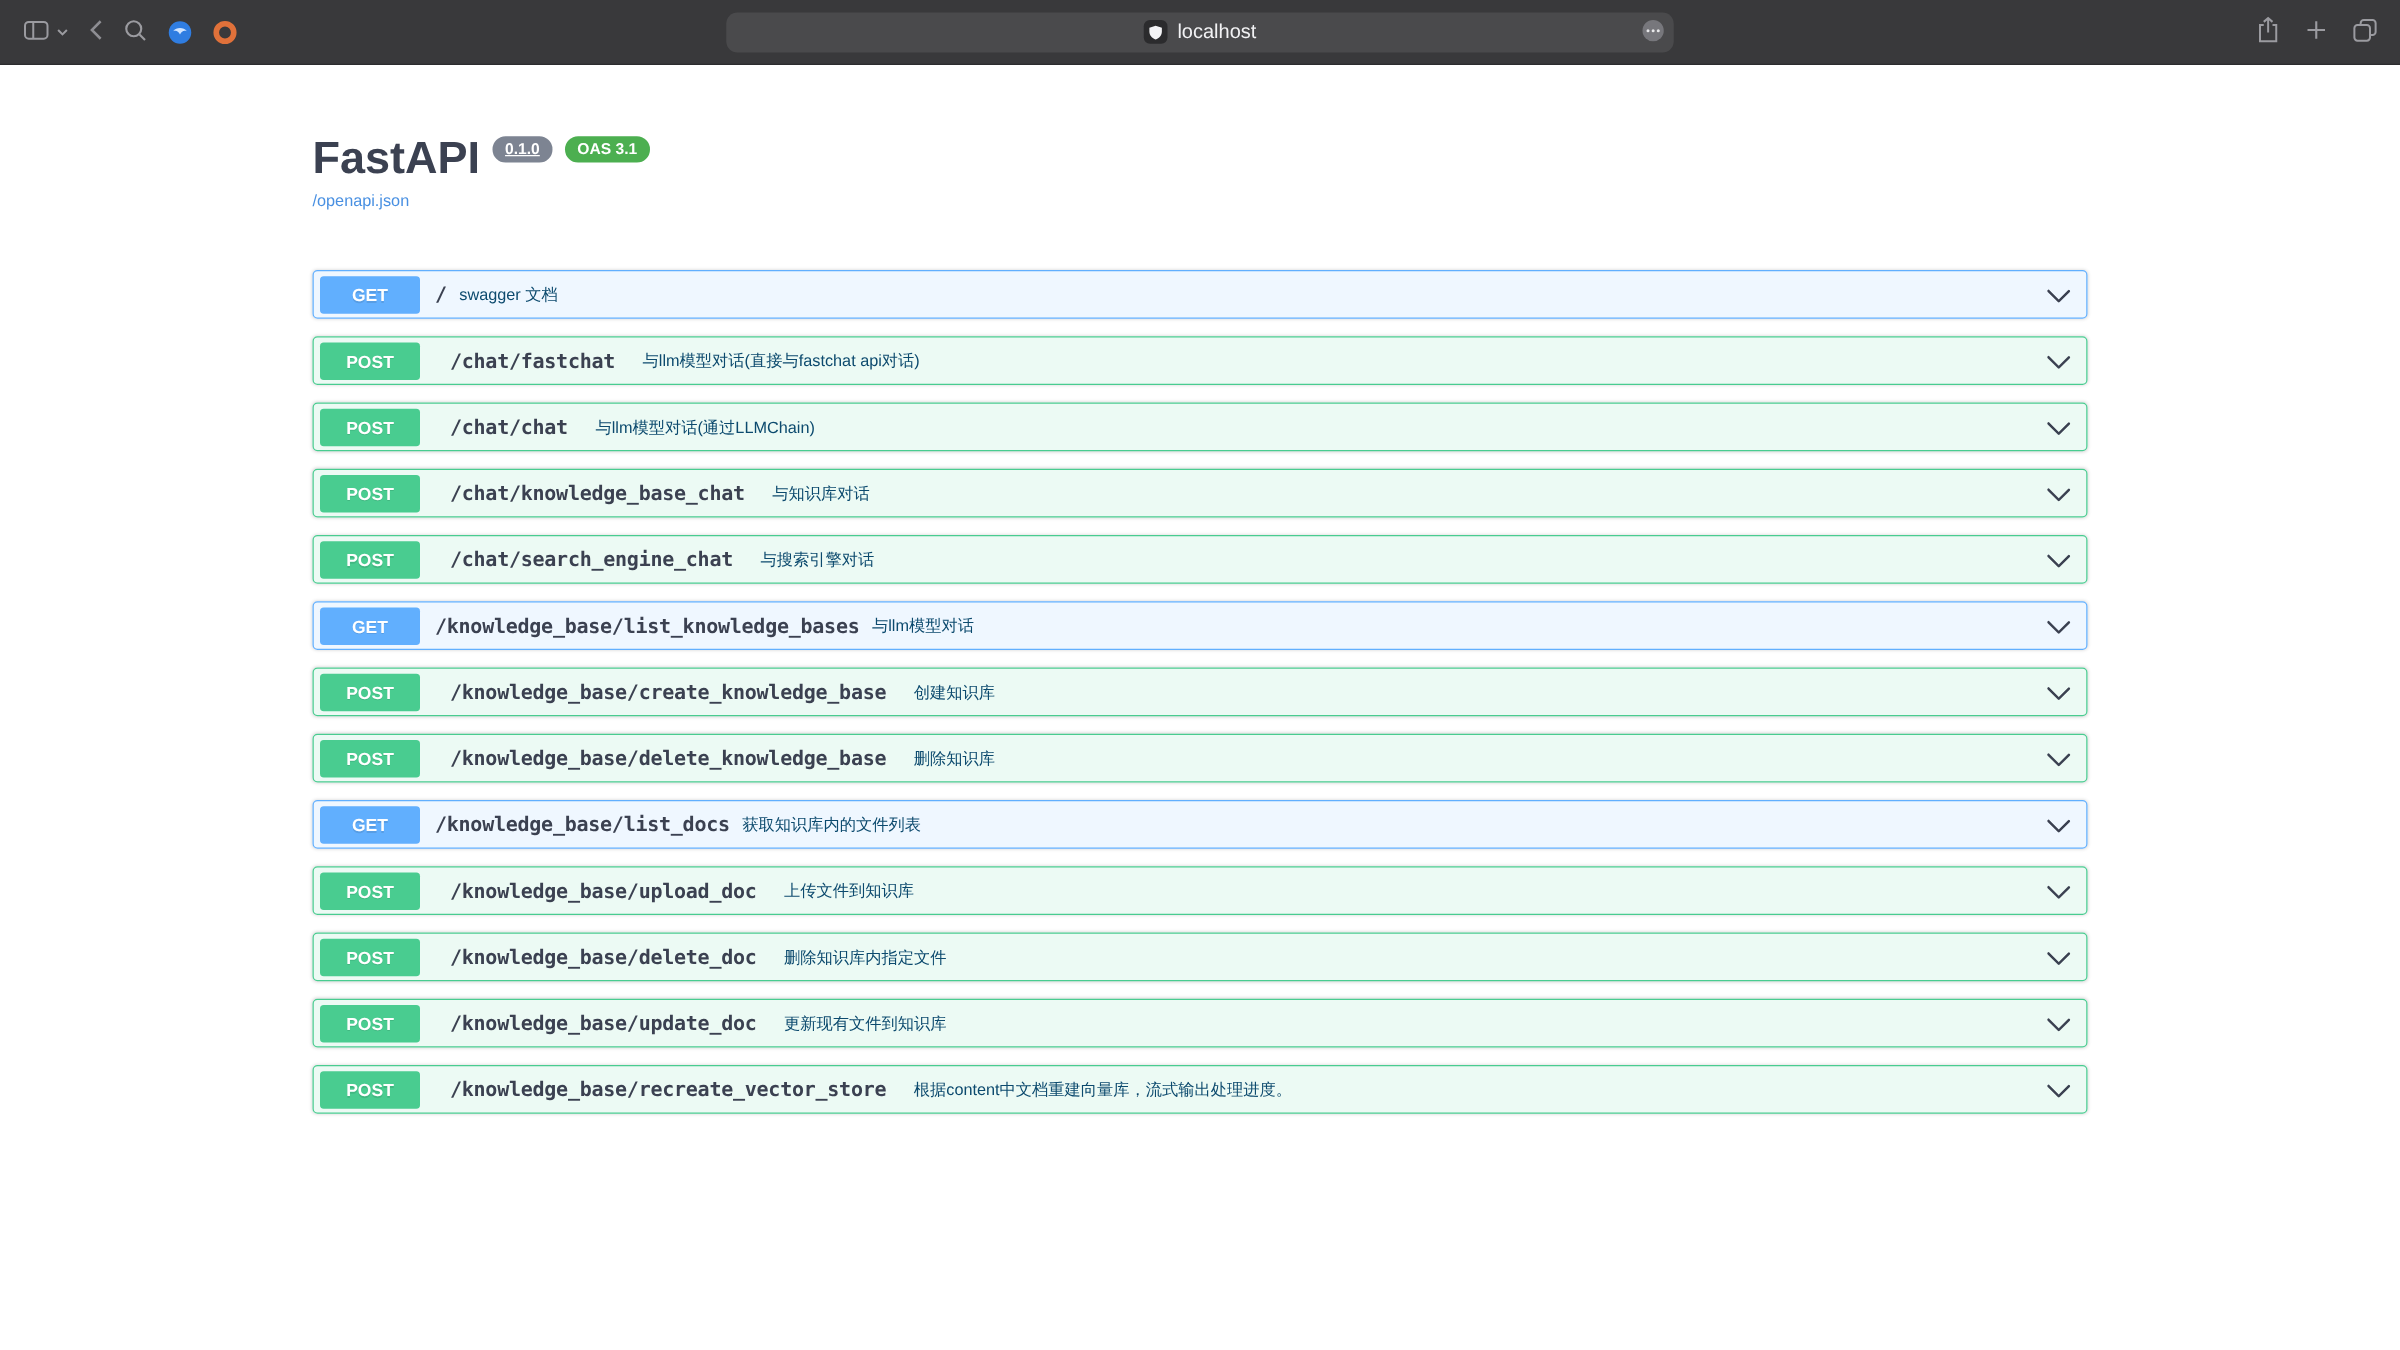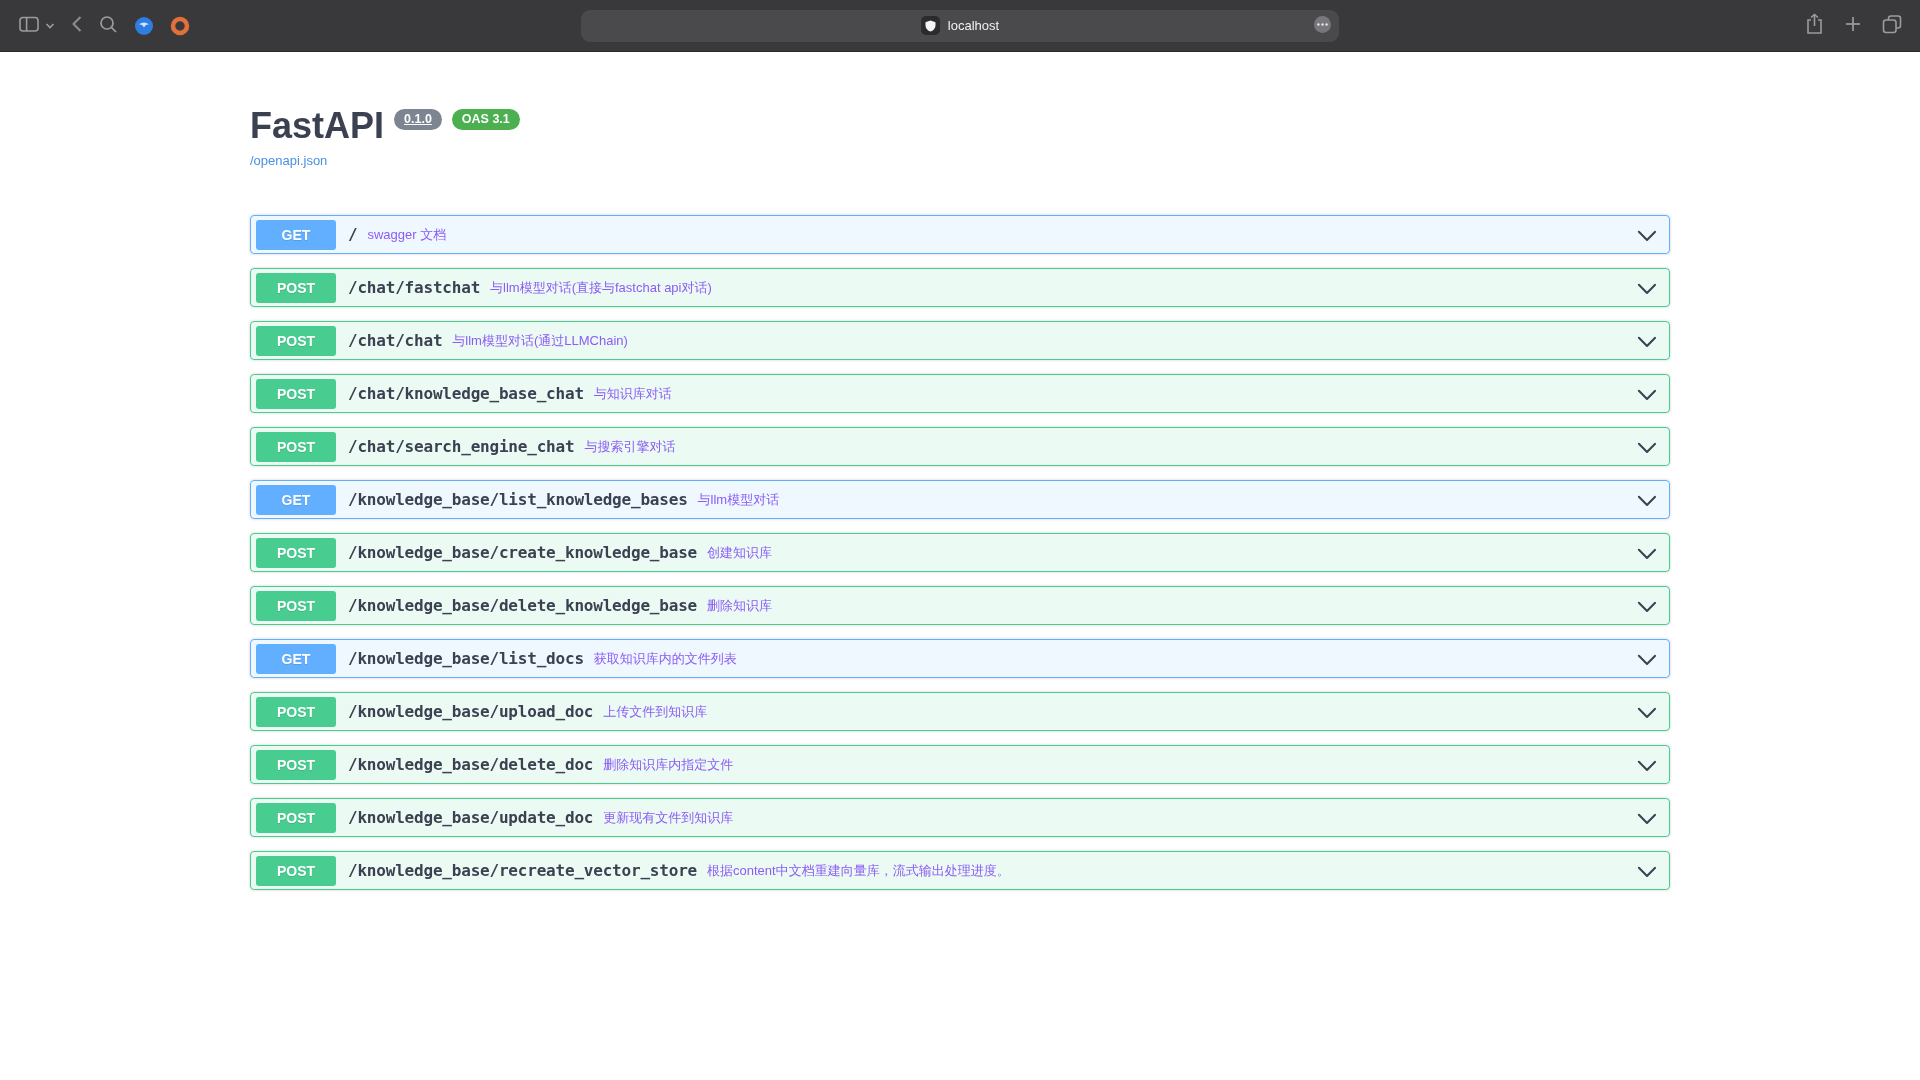--- a/index.html
+++ b/index.html
@@ -38,21 +38,21 @@
     border-radius: 9px;
     display: flex; align-items: center; justify-content: center;
     gap: 8px;
     cursor: text;
   }
   .site-badge {
     width: 19px; height: 19px; border-radius: 5px;
     background: #2b2b2d;
     display: flex; align-items: center; justify-content: center;
   }
-  .url { color: #f2f2f4; font-size: 13px; }
+  .url { color: #f2f2f4; font-size: 16px; }
   .more-btn {
     position: absolute; right: 7px; top: 50%;
     transform: translateY(-50%);
     background: none; border: none; padding: 0; cursor: pointer;
     display: flex;
   }
 
   
   .swagger {
     width: 1420px;
@@ -102,21 +102,21 @@
   .op {
     display: flex; align-items: center;
     height: 39px;
     margin-bottom: 14px;
     border-radius: 4px;
     padding: 0 12px 0 5px;
     box-shadow: 0 0 3px rgba(0,0,0,.19);
     cursor: pointer;
   }
   .op.get  { background: rgba(97,175,254,.1);  border: 1px solid #61affe; }
-  .op.post { background: rgba(73,204,144,.1); border: 1px solid #49cc90; }
+  .op.post { background: rgba(73,204,144,.1); border: 1px solid #49cc90; gap: 12px; }
   .method {
     min-width: 80px;
     padding: 7px 0;
     border-radius: 3px;
     text-align: center;
     font-size: 14px; font-weight: 700;
     color: #ffffff;
     text-shadow: 0 1px 0 rgba(0,0,0,.1);
   }
   .op.get  .method { background: #61affe; }
@@ -124,21 +124,21 @@
   .path {
     margin: 0 10px 0 12px;
     font-family: "DejaVu Sans Mono", "Liberation Mono", monospace;
     font-size: 16px; font-weight: 700;
     color: #3b4151;
     letter-spacing: -0.2px;
     white-space: nowrap;
   }
   .desc {
     font-size: 13px;
-    color: #8b5cf6;
+    color: #0c4a6e;
     white-space: nowrap;
   }
   .op .arrow { margin-left: auto; display: flex; }
   .arrow svg { display: block; }
 </style>
 </head>
 <body>
 
 <div class="toolbar">
   <div class="tb-left">

